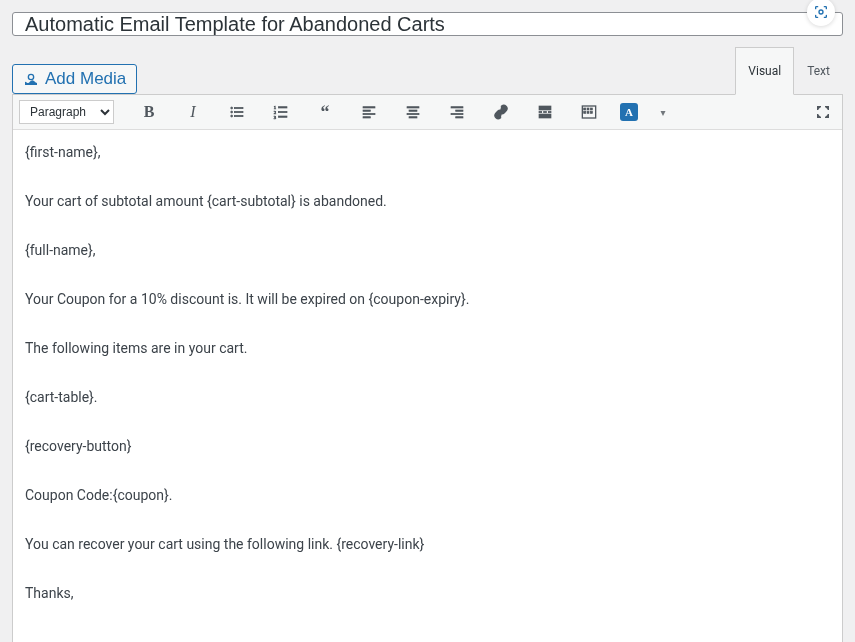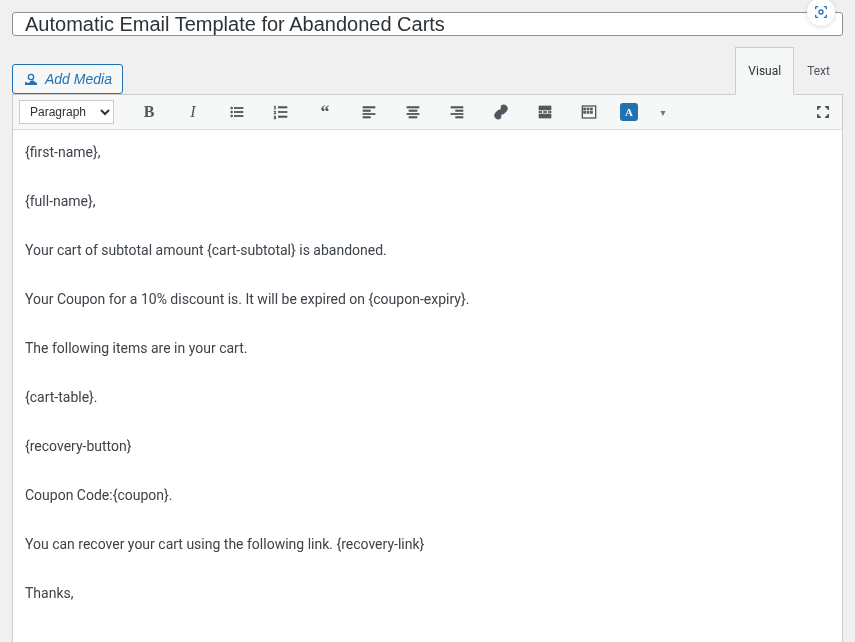--- a/index.html
+++ b/index.html
@@ -50,24 +50,23 @@
   }
   .add-media-btn {
     display: inline-flex;
     align-items: center;
     gap: 6px;
     height: 30px;
     padding: 0 10px;
     background: #f6f7f7;
     border: 1px solid #2271b1;
     color: #2271b1;
-    font-size: 14px;
+    font-size: 17px;
     border-radius: 3px;
     cursor: pointer;
-    font-style: italic;
   }
   .add-media-btn svg { fill: #2271b1; }
 
   .tabs {
     display: flex;
     position: relative;
     bottom: -1px;
   }
   .tab {
     padding: 16px 12px;
@@ -276,22 +275,22 @@
           <path d="M4 9V4h5"></path>
           <path d="M20 9V4h-5"></path>
           <path d="M4 15v5h5"></path>
           <path d="M20 15v5h-5"></path>
         </svg>
     </div>
   </div>
 
   <div class="content">
     <p>{first-name},</p>
+    <p>Your cart of subtotal amount {cart-subtotal} is abandoned.</p>
     <p>{full-name},</p>
-    <p>Your cart of subtotal amount {cart-subtotal} is abandoned.</p>
     <p>Your Coupon for a 10% discount is. It will be expired on {coupon-expiry}.</p>
     <p>The following items are in your cart.</p>
     <p>{cart-table}.</p>
     <p>{recovery-button}</p>
     <p>Coupon Code:{coupon}.</p>
     <p>You can recover your cart using the following link. {recovery-link}</p>
     <p>Thanks,</p>
   </div>
 </div>
 

